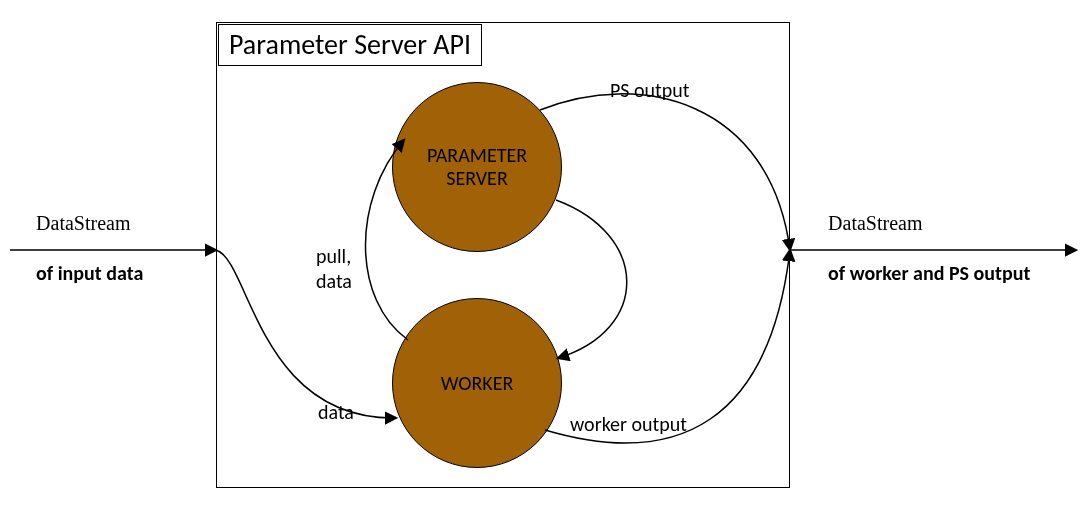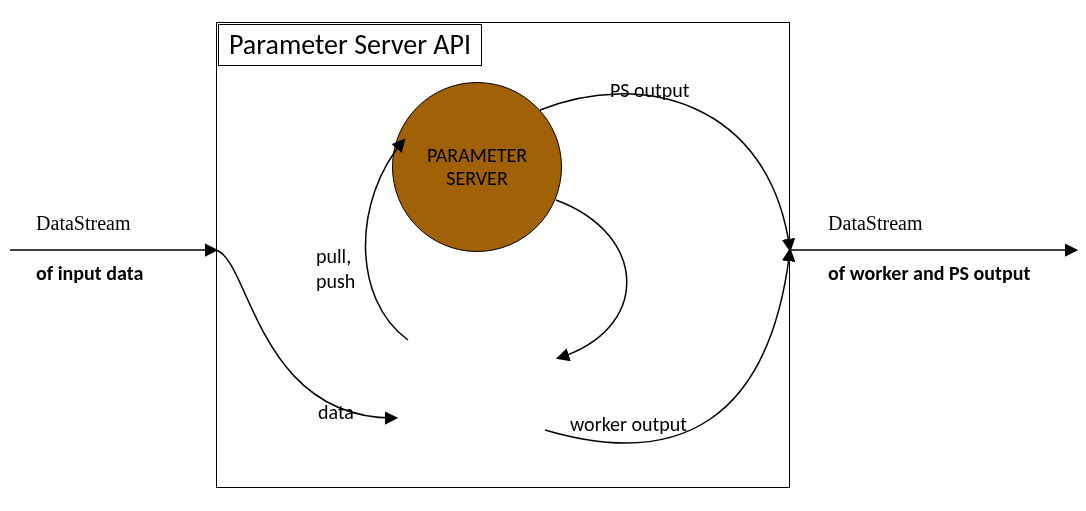--- a/index.html
+++ b/index.html
@@ -72,33 +72,36 @@
 
   <div class="api-title" style="left:218px; top:24px;">
     <span>Parameter Server API</span>
   </div>
 
   <div class="node" style="left:392px; top:82px; width:170px; height:170px;">
     <span style="white-space:pre;">PARAMETER
 SERVER</span>
   </div>
 
+  <div class="node" style="left:392px; top:298px; width:170px; height:170px;">
+    <span>WORKER</span>
+  </div>
 
   <div class="label" style="left:18px; top:186px;">
     <span class="mono">DataStream</span><br>
     <span class="bold">of input data</span>
   </div>
 
   <div class="label" style="left:810px; top:186px;">
     <span class="mono">DataStream</span><br>
     <span class="bold">of worker and PS output</span>
   </div>
 
   <div class="label" style="left:316px; top:244px; white-space:pre;"><span>pull,
-push</span></div>
+data</span></div>
 
 
   <div class="label" style="left:298px; top:400px;margin-left:20px;"><span>data</span></div>
 
   <div class="label" style="left:610px; top:78px;"><span>PS output</span></div>
 
   <div class="label" style="left:570px; top:412px;"><span>worker output</span></div>
 
   <svg class="edges" viewBox="0 0 1086 511">
     <defs>

